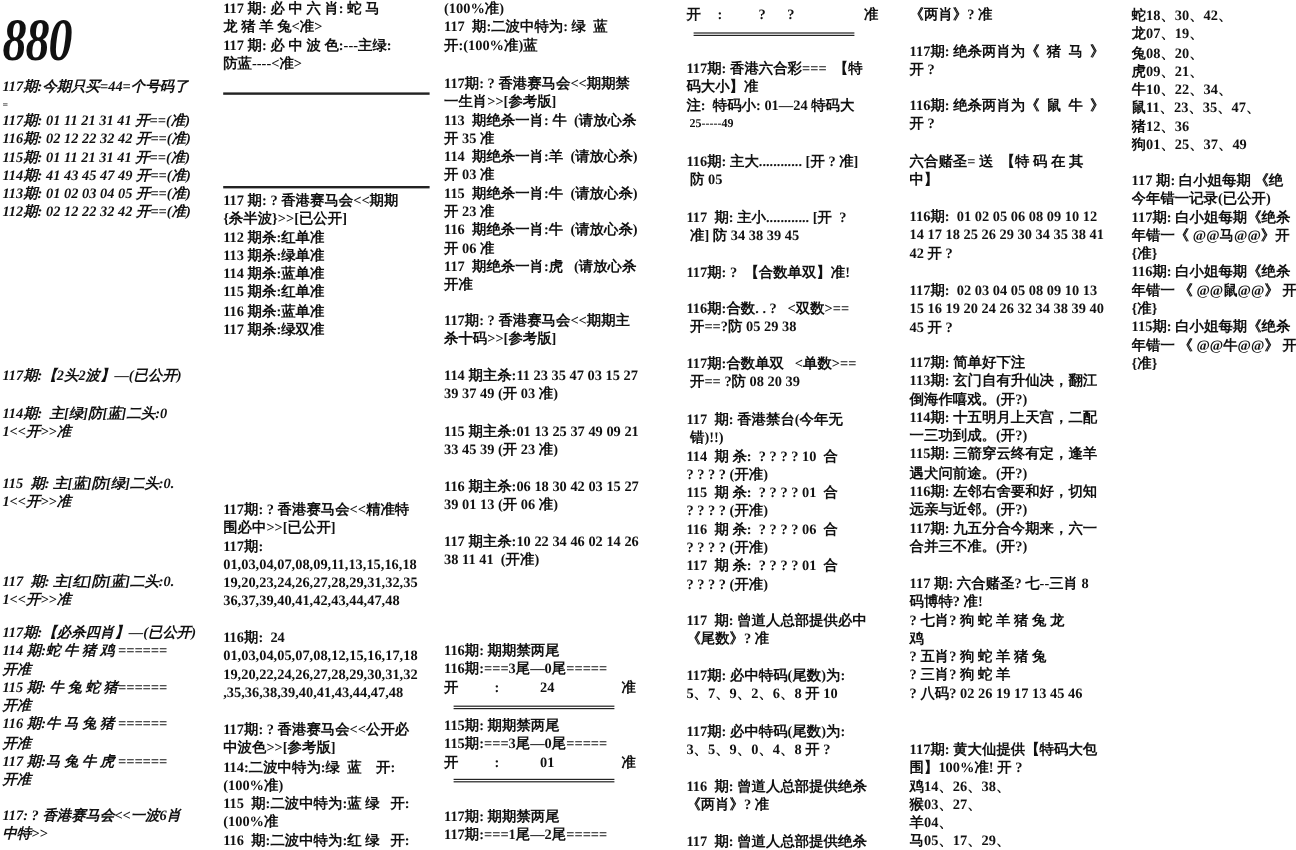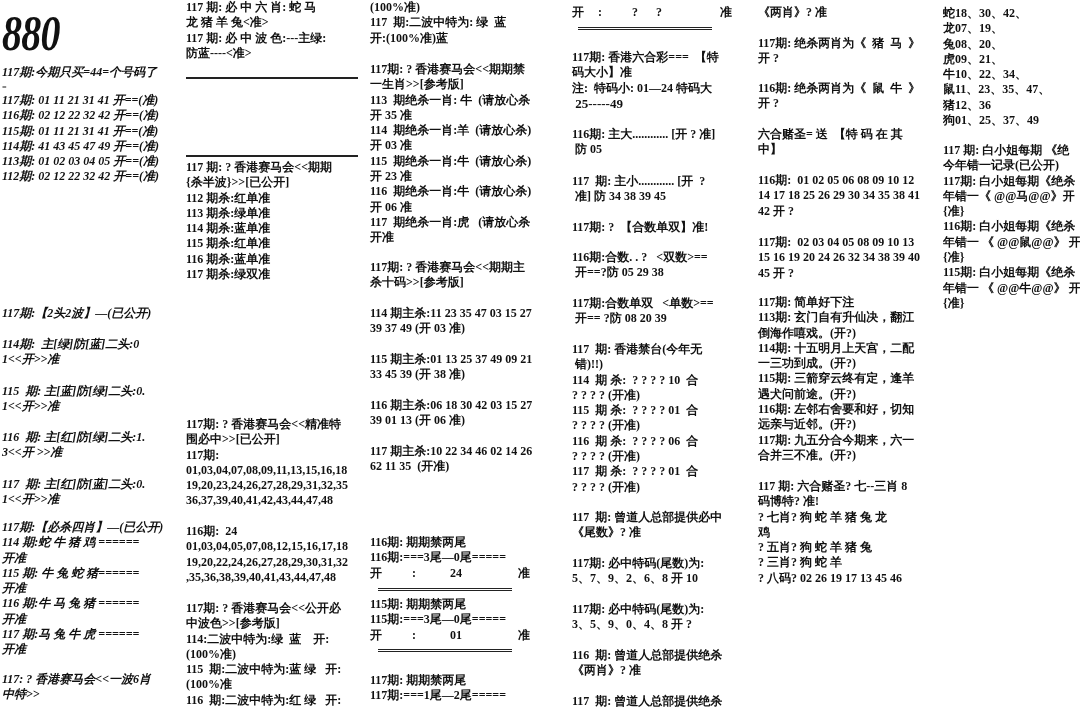--- a/index.html
+++ b/index.html
@@ -33,27 +33,23 @@
     <div class="ln">113期: 01 02 03 04 05 开==(准)</div>
     <div class="ln">112期: 02 12 22 32 42 开==(准)</div>
   </div>
   <div class="blk" style="top:306px">
     <div class="ln">117期:【2头2波】—(已公开)</div>
   </div>
   <div class="blk" style="top:337px">
     <div class="ln">114期:  主[绿]防[蓝]二头:0</div>
     <div class="ln">1&lt;&lt;开&gt;&gt;准</div>
   </div>
-  <div class="blk" style="top:384px">
+  <div class="blk" style="top:396px">
     <div class="ln">115  期: 主[蓝]防[绿]二头:0.</div>
     <div class="ln">1&lt;&lt;开&gt;&gt;准</div>
-  </div>
-  <div class="blk" style="top:430px">
-    <div class="ln">116  期: 主[红]防[绿]二头:1.</div>
-    <div class="ln">3&lt;&lt;开 &gt;&gt;准</div>
   </div>
   <div class="blk" style="top:477px">
     <div class="ln">117  期: 主[红]防[蓝]二头:0.</div>
     <div class="ln">1&lt;&lt;开&gt;&gt;准</div>
   </div>
   <div class="blk" style="top:520px">
     <div class="ln">117期:【必杀四肖】—(已公开)</div>
     <div class="ln">114 期:蛇 牛 猪 鸡 ======</div>
     <div class="ln">开准</div>
     <div class="ln">115 期: 牛 兔 蛇 猪======</div>
@@ -136,29 +132,29 @@
   <div class="blk" style="top:260px">
     <div class="ln">117期: ? 香港赛马会&lt;&lt;期期主</div>
     <div class="ln">杀十码&gt;&gt;[参考版]</div>
   </div>
   <div class="blk" style="top:306px">
     <div class="ln">114 期主杀:11 23 35 47 03 15 27</div>
     <div class="ln">39 37 49 (开 03 准)</div>
   </div>
   <div class="blk" style="top:352px">
     <div class="ln">115 期主杀:01 13 25 37 49 09 21</div>
-    <div class="ln">33 45 39 (开 38 准)</div>
+    <div class="ln">33 45 39 (开 23 准)</div>
   </div>
   <div class="blk" style="top:398px">
     <div class="ln">116 期主杀:06 18 30 42 03 15 27</div>
     <div class="ln">39 01 13 (开 06 准)</div>
   </div>
   <div class="blk" style="top:444px">
     <div class="ln">117 期主杀:10 22 34 46 02 14 26</div>
-    <div class="ln">62 11 35  (开准)</div>
+    <div class="ln">38 11 41  (开准)</div>
   </div>
   <div class="blk" style="top:535px">
     <div class="ln">116期: 期期禁两尾</div>
     <div class="ln">116期:===3尾—0尾=====</div>
     <div class="jr" style="width:160px">
       <span style="left:0">开</span>
       <span style="left:42px">:</span>
       <span style="left:80px">24</span>
       <span style="left:148px">准</span>
     </div>
@@ -189,21 +185,21 @@
       <span style="left:60px">?</span>
       <span style="left:84px">?</span>
       <span style="left:148px">准</span>
     </div>
   </div>
   <div class="drule" style="top:27px;left:6px;width:134px"></div>
   <div class="blk" style="top:50px">
     <div class="ln">117期: 香港六合彩===  【特</div>
     <div class="ln">码大小】准</div>
     <div class="ln">注:  特码小: 01—24 特码大</div>
-    <div class="ln" style="font-size:13px"> 25-----49</div>
+    <div class="ln" style="font-size:10px"> 25-----49</div>
   </div>
   <div class="blk" style="top:127px">
     <div class="ln">116期: 主大............ [开 ? 准]</div>
     <div class="ln"> 防 05</div>
   </div>
   <div class="blk" style="top:174px">
     <div class="ln">117  期: 主小............ [开  ?</div>
     <div class="ln"> 准] 防 34 38 39 45</div>
   </div>
   <div class="blk" style="top:220px">
@@ -291,20 +287,28 @@
   </div>
   <div class="blk" style="top:479px">
     <div class="ln">117 期: 六合赌圣? 七--三肖 8</div>
     <div class="ln">码博特? 准!</div>
     <div class="ln">? 七肖? 狗 蛇 羊 猪 兔 龙</div>
     <div class="ln">鸡</div>
     <div class="ln">? 五肖? 狗 蛇 羊 猪 兔</div>
     <div class="ln">? 三肖? 狗 蛇 羊</div>
     <div class="ln">? 八码? 02 26 19 17 13 45 46</div>
   </div>
+  <div class="blk" style="top:617px">
+    <div class="ln">117期: 黄大仙提供【特码大包</div>
+    <div class="ln">围】100%准! 开 ?</div>
+    <div class="ln">鸡14、26、38、</div>
+    <div class="ln">猴03、27、</div>
+    <div class="ln">羊04、</div>
+    <div class="ln">马05、17、29、</div>
+  </div>
 </div>
 
 <div class="col" style="left:943px;width:137px;overflow:hidden;">
   <div class="blk" style="top:6px">
     <div class="ln">蛇18、30、42、</div>
     <div class="ln">龙07、19、</div>
     <div class="ln">兔08、20、</div>
     <div class="ln">虎09、21、</div>
     <div class="ln">牛10、22、34、</div>
     <div class="ln">鼠11、23、35、47、</div>

